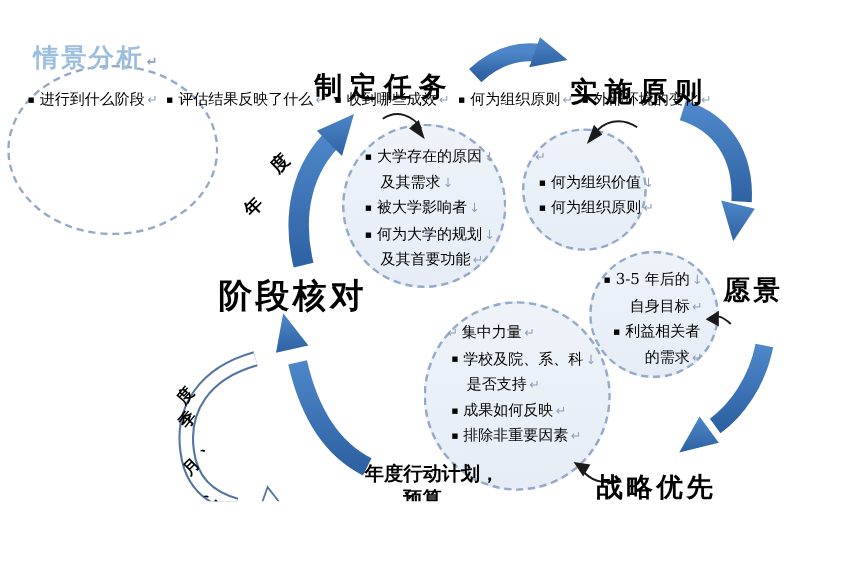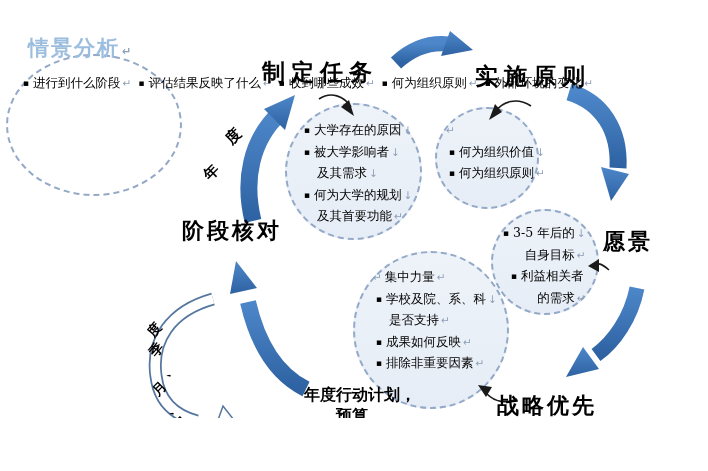--- a/index.html
+++ b/index.html
@@ -140,21 +140,21 @@
     
       <span class="line"><span class="mark lead-mark"></span><span class="bullet">▪</span><span>何为组织原则</span><span class="mark">↵</span></span>
     
       <span class="line"><span class="mark lead-mark"></span><span class="bullet">▪</span><span>外部环境的变化</span><span class="mark">↵</span></span>
     </div>
 
   <div class="node-label" style="left:262px;top:57px;font-size:23px;letter-spacing:6px;text-align:right;">制定任务</div>
   <div class="node-label" style="left:475px;top:61px;font-size:23px;letter-spacing:6px;">实施原则</div>
   <div class="node-label" style="left:603px;top:227px;font-size:22px;letter-spacing:3px;">愿景</div>
   <div class="node-label" style="left:497px;top:391px;font-size:22px;letter-spacing:3px;">战略优先</div>
-  <div class="node-label" style="left:182px;top:216px;font-size:22px;letter-spacing:3px;text-align:right;">阶段核对</div>
+  <div class="node-label" style="left:182px;top:228px;font-size:28px;letter-spacing:3px;text-align:right;">阶段核对</div>
 
   <div id="plan-label">
     <div>年度行动计划，</div>
     <div>预算，</div>
     <div>流程改善</div>
   </div>
 
   <div style="position:absolute;left:0;top:0;z-index:3;">
 
   <span class="rchar" style="font-size: 15px; left: 204px; top: 163px; transform: rotate(-45deg);">年</span>
@@ -167,24 +167,24 @@
       <span class="rchar" style="font-size: 13.5px; left: 153px; top: 380px; transform: rotate(-45deg);">月</span>
       <span class="rchar" style="font-size: 13.5px; left: 162px; top: 361px; transform: rotate(-45deg);">、</span>
       <span class="rchar" style="font-size: 13.5px; left: 150px; top: 341px; transform: rotate(-50deg);">季</span>
       <span class="rchar" style="font-size: 13.5px; left: 148px; top: 321px; transform: rotate(-50deg);">度</span>
     </div>
 
   <div class="detail" style="left:301px;top:119px;">
 
       <span class="line"><span class="mark lead-mark"></span><span class="bullet">▪</span><span>大学存在的原因</span><span class="mark">↓</span></span>
 
+      <span class="line"><span class="mark lead-mark"></span><span class="ind"></span><span>及其需求</span><span class="mark">↓</span></span>
+
       <span class="line"><span class="mark lead-mark"></span><span class="bullet">▪</span><span>被大学影响者</span><span class="mark">↓</span></span>
 
-      <span class="line"><span class="mark lead-mark"></span><span class="ind"></span><span>及其需求</span><span class="mark">↓</span></span>
-
       <span class="line"><span class="mark lead-mark"></span><span class="bullet">▪</span><span>何为大学的规划</span><span class="mark">↓</span></span>
 
       <span class="line"><span class="mark lead-mark"></span><span class="ind"></span><span>及其首要功能</span><span class="mark">↵</span></span>
     </div>
 
   <div class="detail" style="left:446px;top:119px;">
 
       <span class="line"><span class="mark lead-mark">↵</span><span></span><span class="mark"></span></span>
 
       <span class="line"><span class="mark lead-mark"></span><span class="bullet">▪</span><span>何为组织价值</span><span class="mark">↓</span></span>

